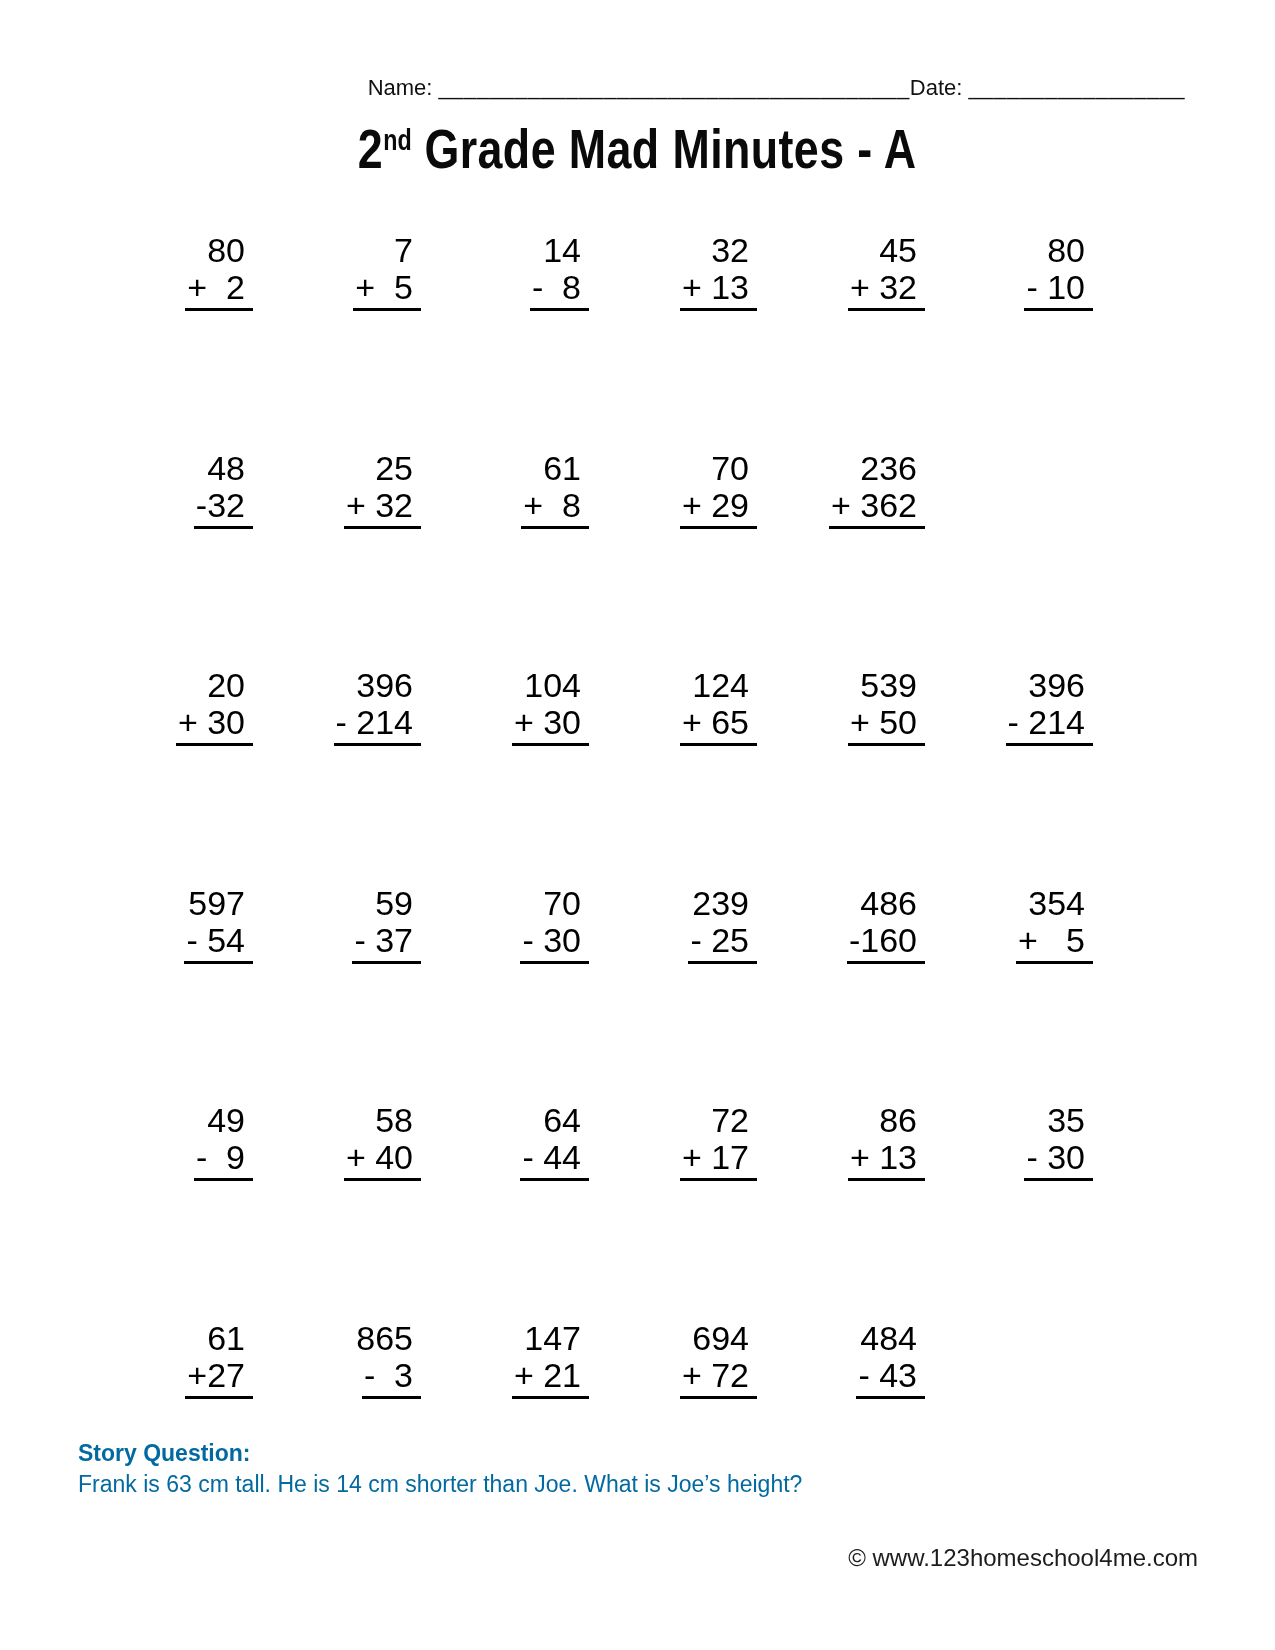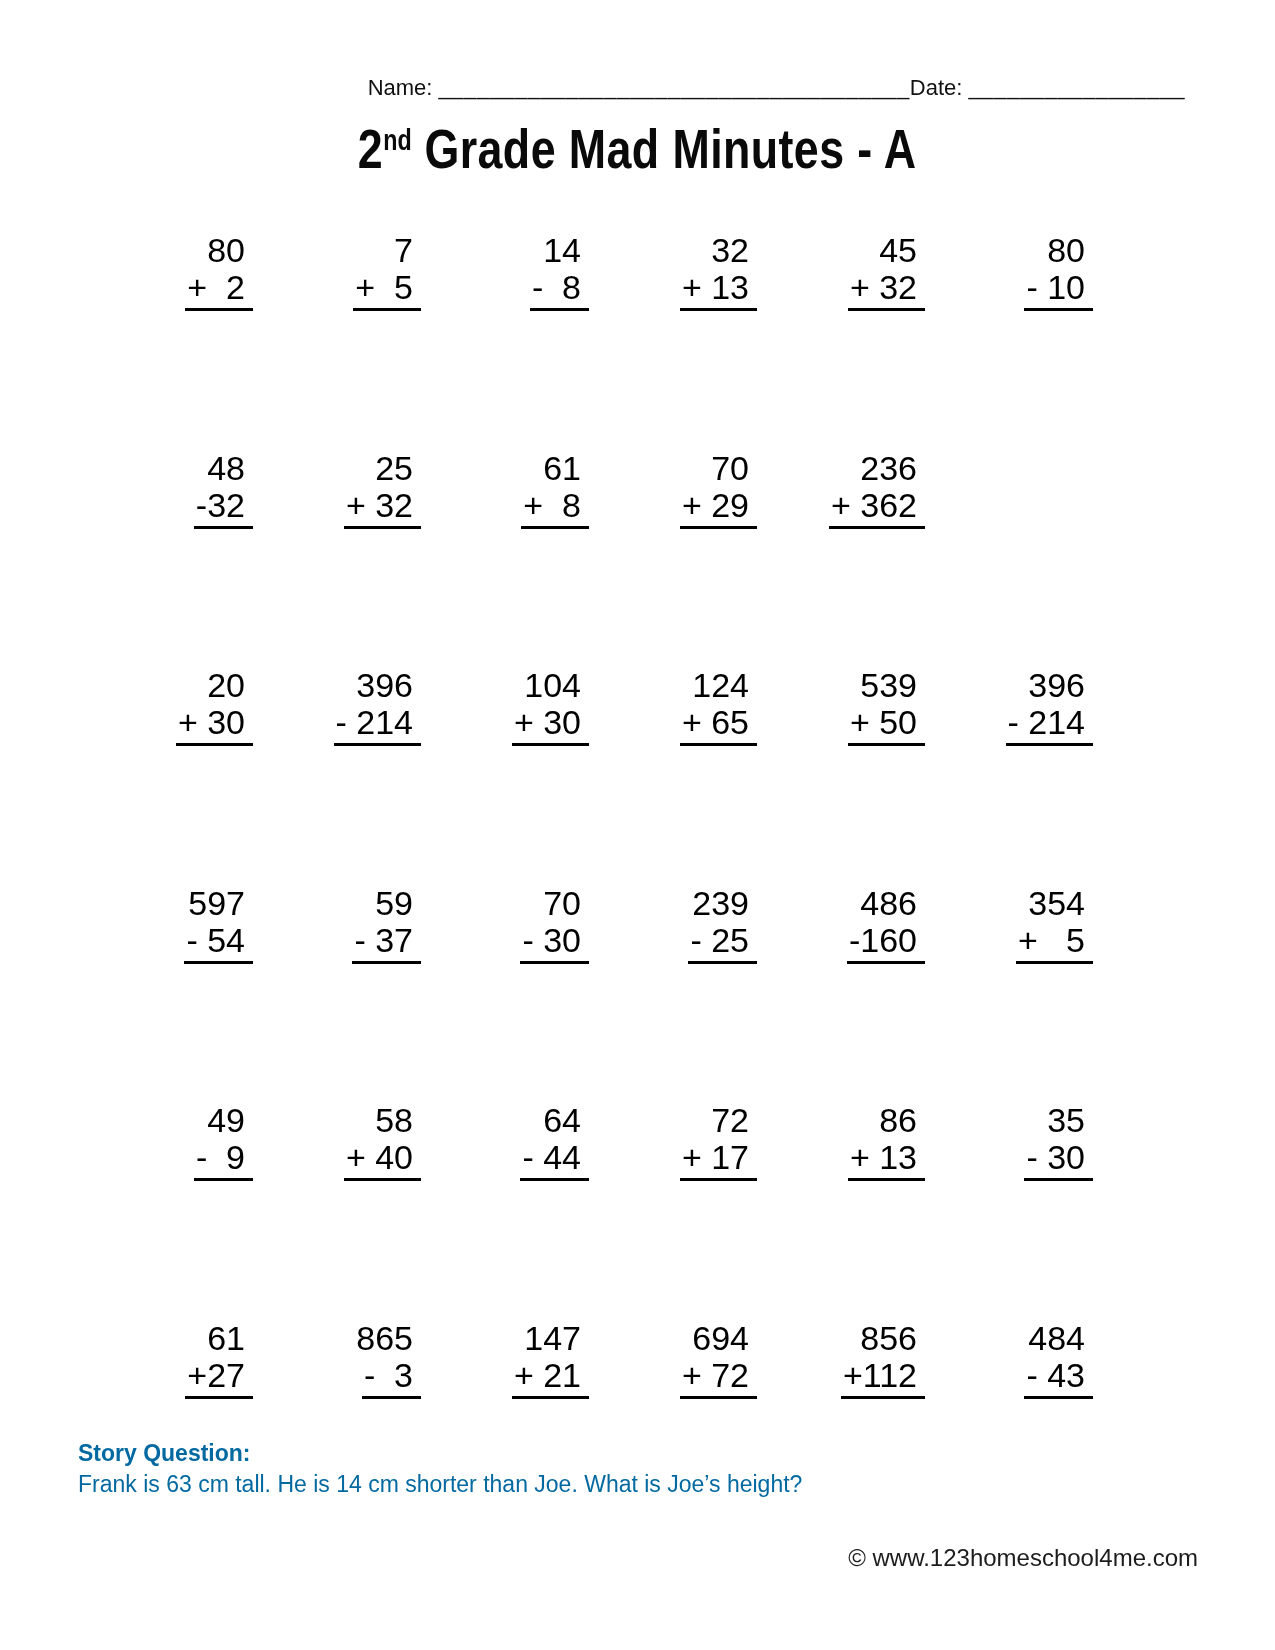--- a/index.html
+++ b/index.html
@@ -192,24 +192,20 @@
       </div>
       <div class="pcell">
         <div class="ptop">147</div>
         <div class="pbot">+ 21</div>
       </div>
       <div class="pcell">
         <div class="ptop">694</div>
         <div class="pbot">+ 72</div>
       </div>
       <div class="pcell">
-        <div class="ptop">856</div>
-        <div class="pbot">+112</div>
-      </div>
-      <div class="pcell">
         <div class="ptop">484</div>
         <div class="pbot">- 43</div>
       </div>
     </div>
   </div>
 
 <div class="story">
   <div class="story-heading">Story Question:</div>
   <div>Frank is 63 cm tall. He is 14 cm shorter than Joe. What is Joe’s height?</div>
 </div>

